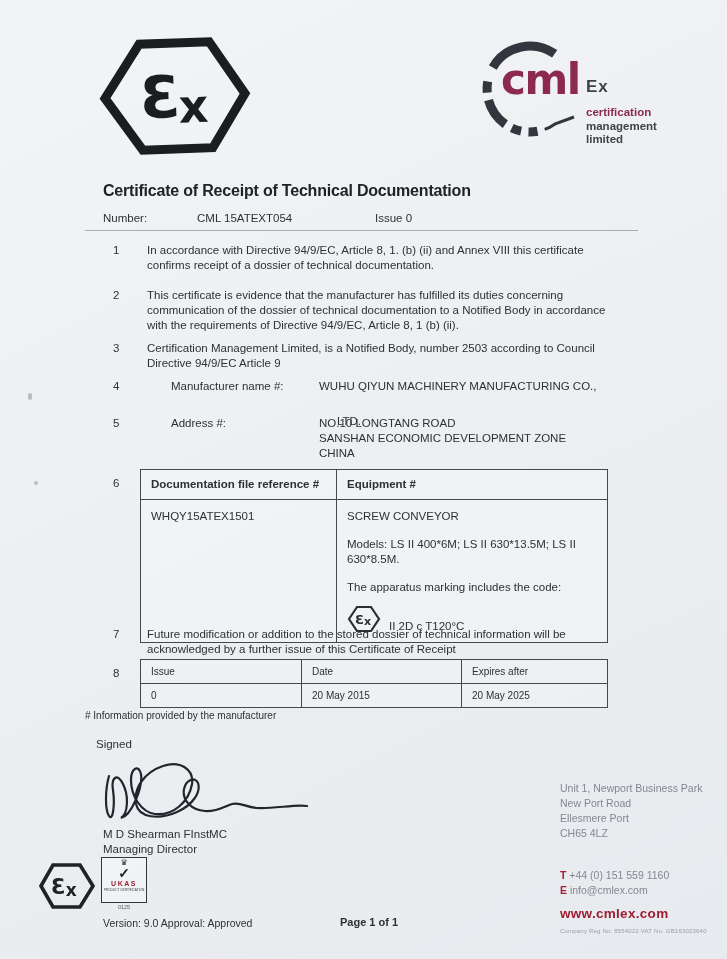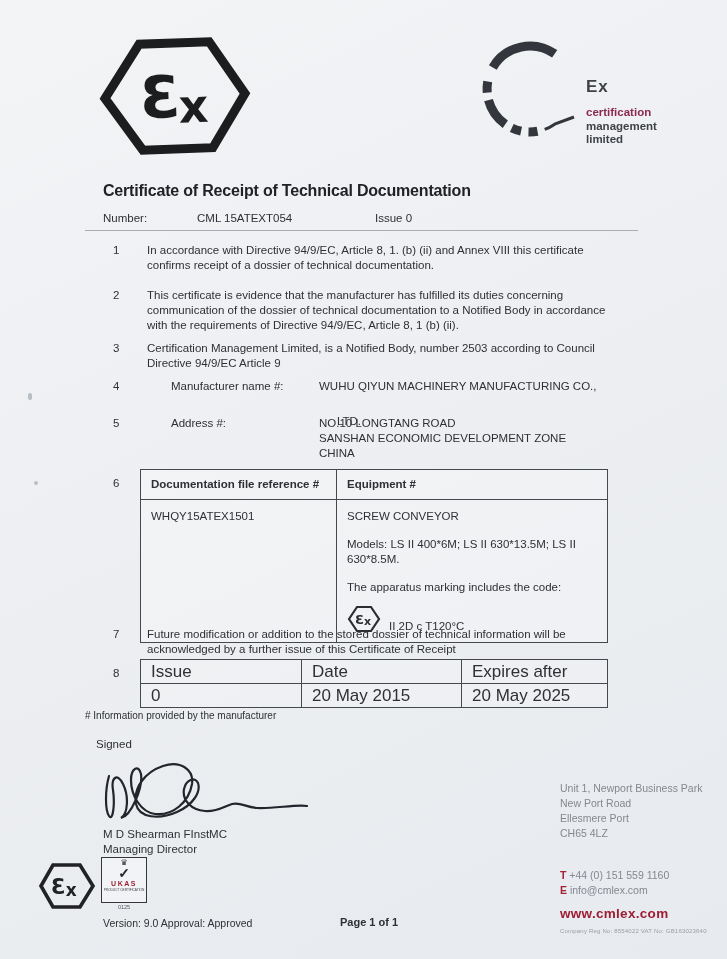--- a/index.html
+++ b/index.html
@@ -32,21 +32,21 @@
   .eq-cell{padding:6px 10px 8px 10px;font-size:11.5px;line-height:15px;color:#2e3034;}
   .eq-head{font-weight:bold;border-bottom:1.2px solid #45484d;padding-top:7px;padding-bottom:7px;}
   .eq-left{border-right:1.2px solid #45484d;}
   
   .issue-table{
     left:140px;top:659px;width:466px;
     border:1.4px solid #45484d;
     display:grid;grid-template-columns:161px 160px 1fr;
     background:rgba(255,255,255,0.2);
   }
-  .issue-cell{padding:4px 10px;font-size:17px;line-height:15px;color:#2e3034;}
+  .issue-cell{padding:4px 10px;font-size:10px;line-height:15px;color:#2e3034;}
   .issue-head{border-bottom:1.2px solid #45484d;}
   .issue-mid{border-right:1.2px solid #45484d;}
   .issue-first{border-right:1.2px solid #45484d;}
   
   .cml-word{font-size:42px;font-weight:bold;letter-spacing:-1.5px;color:#8b2a4e;font-family:"DejaVu Sans",sans-serif;}
   .cml-ex{font-size:17px;font-weight:bold;color:#3f4247;letter-spacing:1px;}
   .cml-small{font-size:11.5px;line-height:13.5px;font-weight:bold;}
   
   .contact-gray{font-size:10.5px;line-height:15px;color:#84888f;}
   .contact-red{color:#a42138;font-weight:bold;}
@@ -83,20 +83,21 @@
     <svg class="abs" style="left:0;top:0;" width="112" height="118" viewBox="0 0 112 118">
       <g fill="none" stroke="#33363c" stroke-width="9" stroke-linecap="butt">
         <path d="M 14.8 34.5 A 43 43 0 0 1 76.7 20.8"></path>
         <path d="M 9.7 48.5 A 43 43 0 0 0 9.2 59.7"></path>
         <path d="M 10.5 67.1 A 43 43 0 0 0 27.3 91.2"></path>
         <path d="M 33.8 95 A 43 43 0 0 0 43.1 98.1"></path>
         <path d="M 50.5 99 A 43 43 0 0 0 59.5 98.3"></path>
       </g>
       <path d="M 66.7 96.4 A 43 43 0 0 0 76.7 91.2 L 96 84" fill="none" stroke="#33363c" stroke-width="3"></path>
     </svg>
+    <div class="abs cml-word" style="left:23px;top:22px;">cml</div>
     <div class="abs cml-ex" style="left:108px;top:44px;">Ex</div>
     <div class="abs" style="left:108px;top:73px;">
       <div class="cml-small" style="color:#8b2a4e;">certification</div>
       <div class="cml-small" style="color:#3f4247;">management</div>
       <div class="cml-small" style="color:#3f4247;">limited</div>
     </div>
   </div>
 
   <div class="abs title" style="left:103px;top:182px;">Certificate of Receipt of Technical Documentation</div>
   <div class="abs doc-text" style="left:103px;top:211px;">Number:</div>

